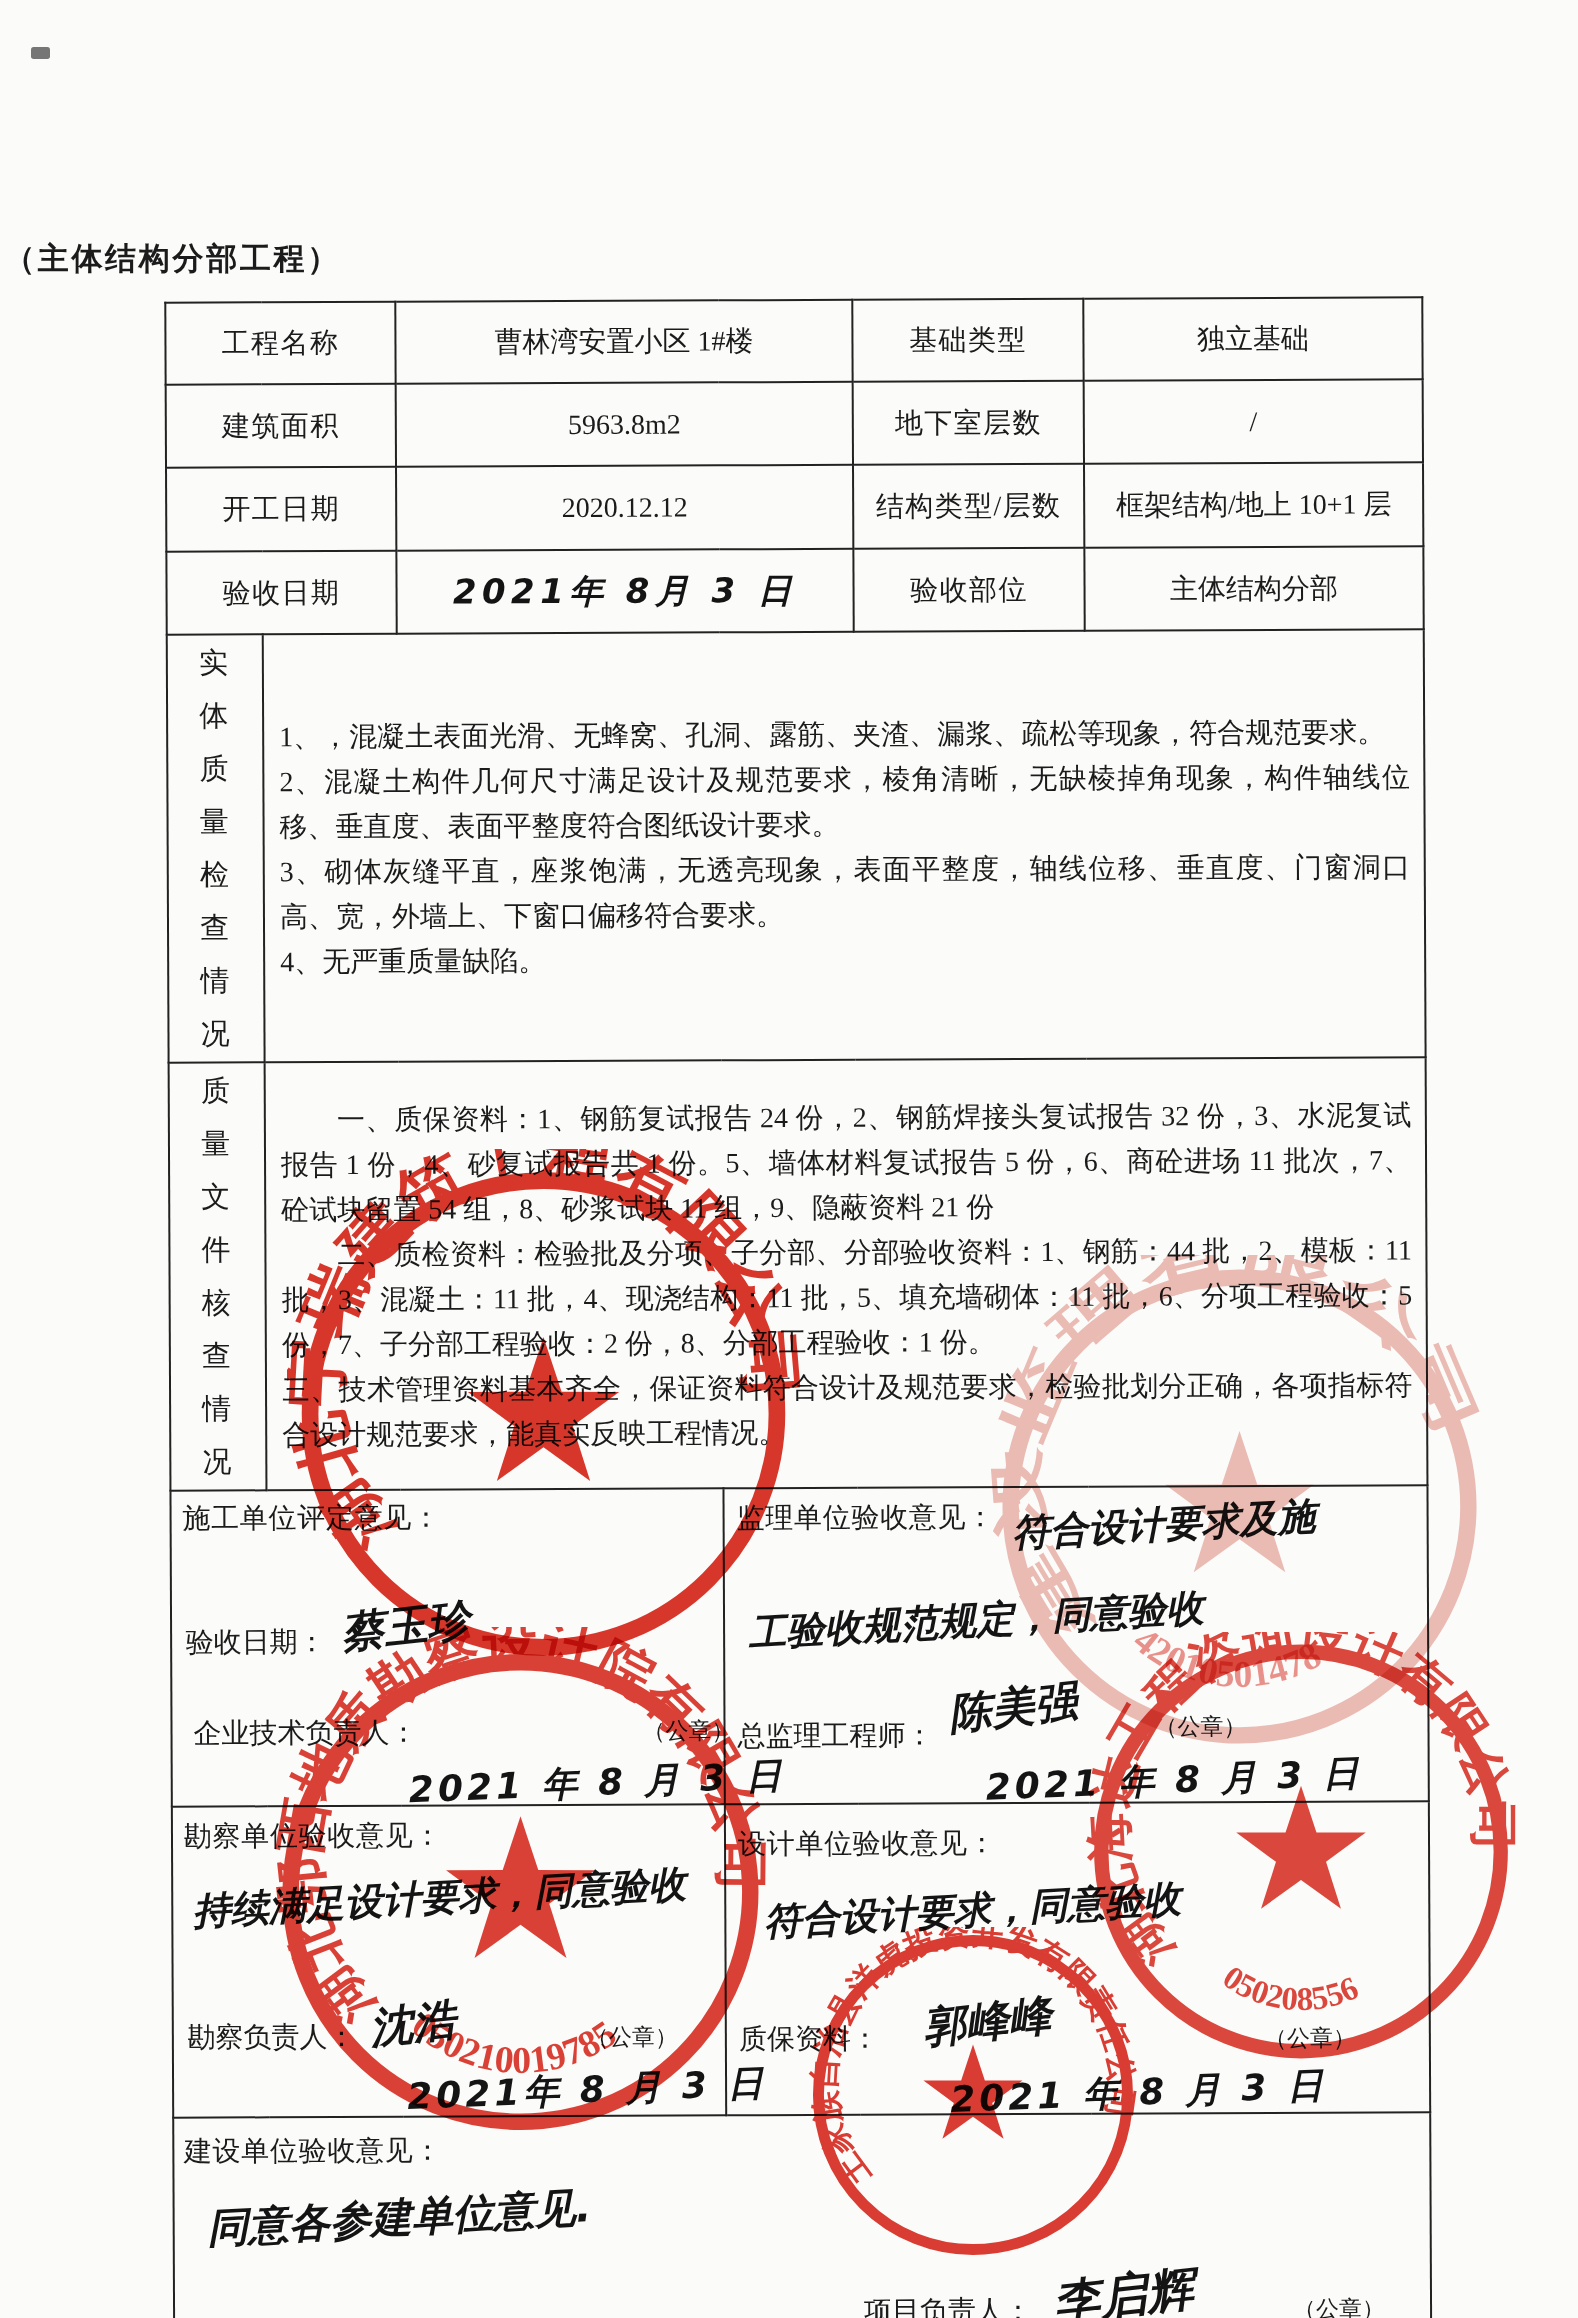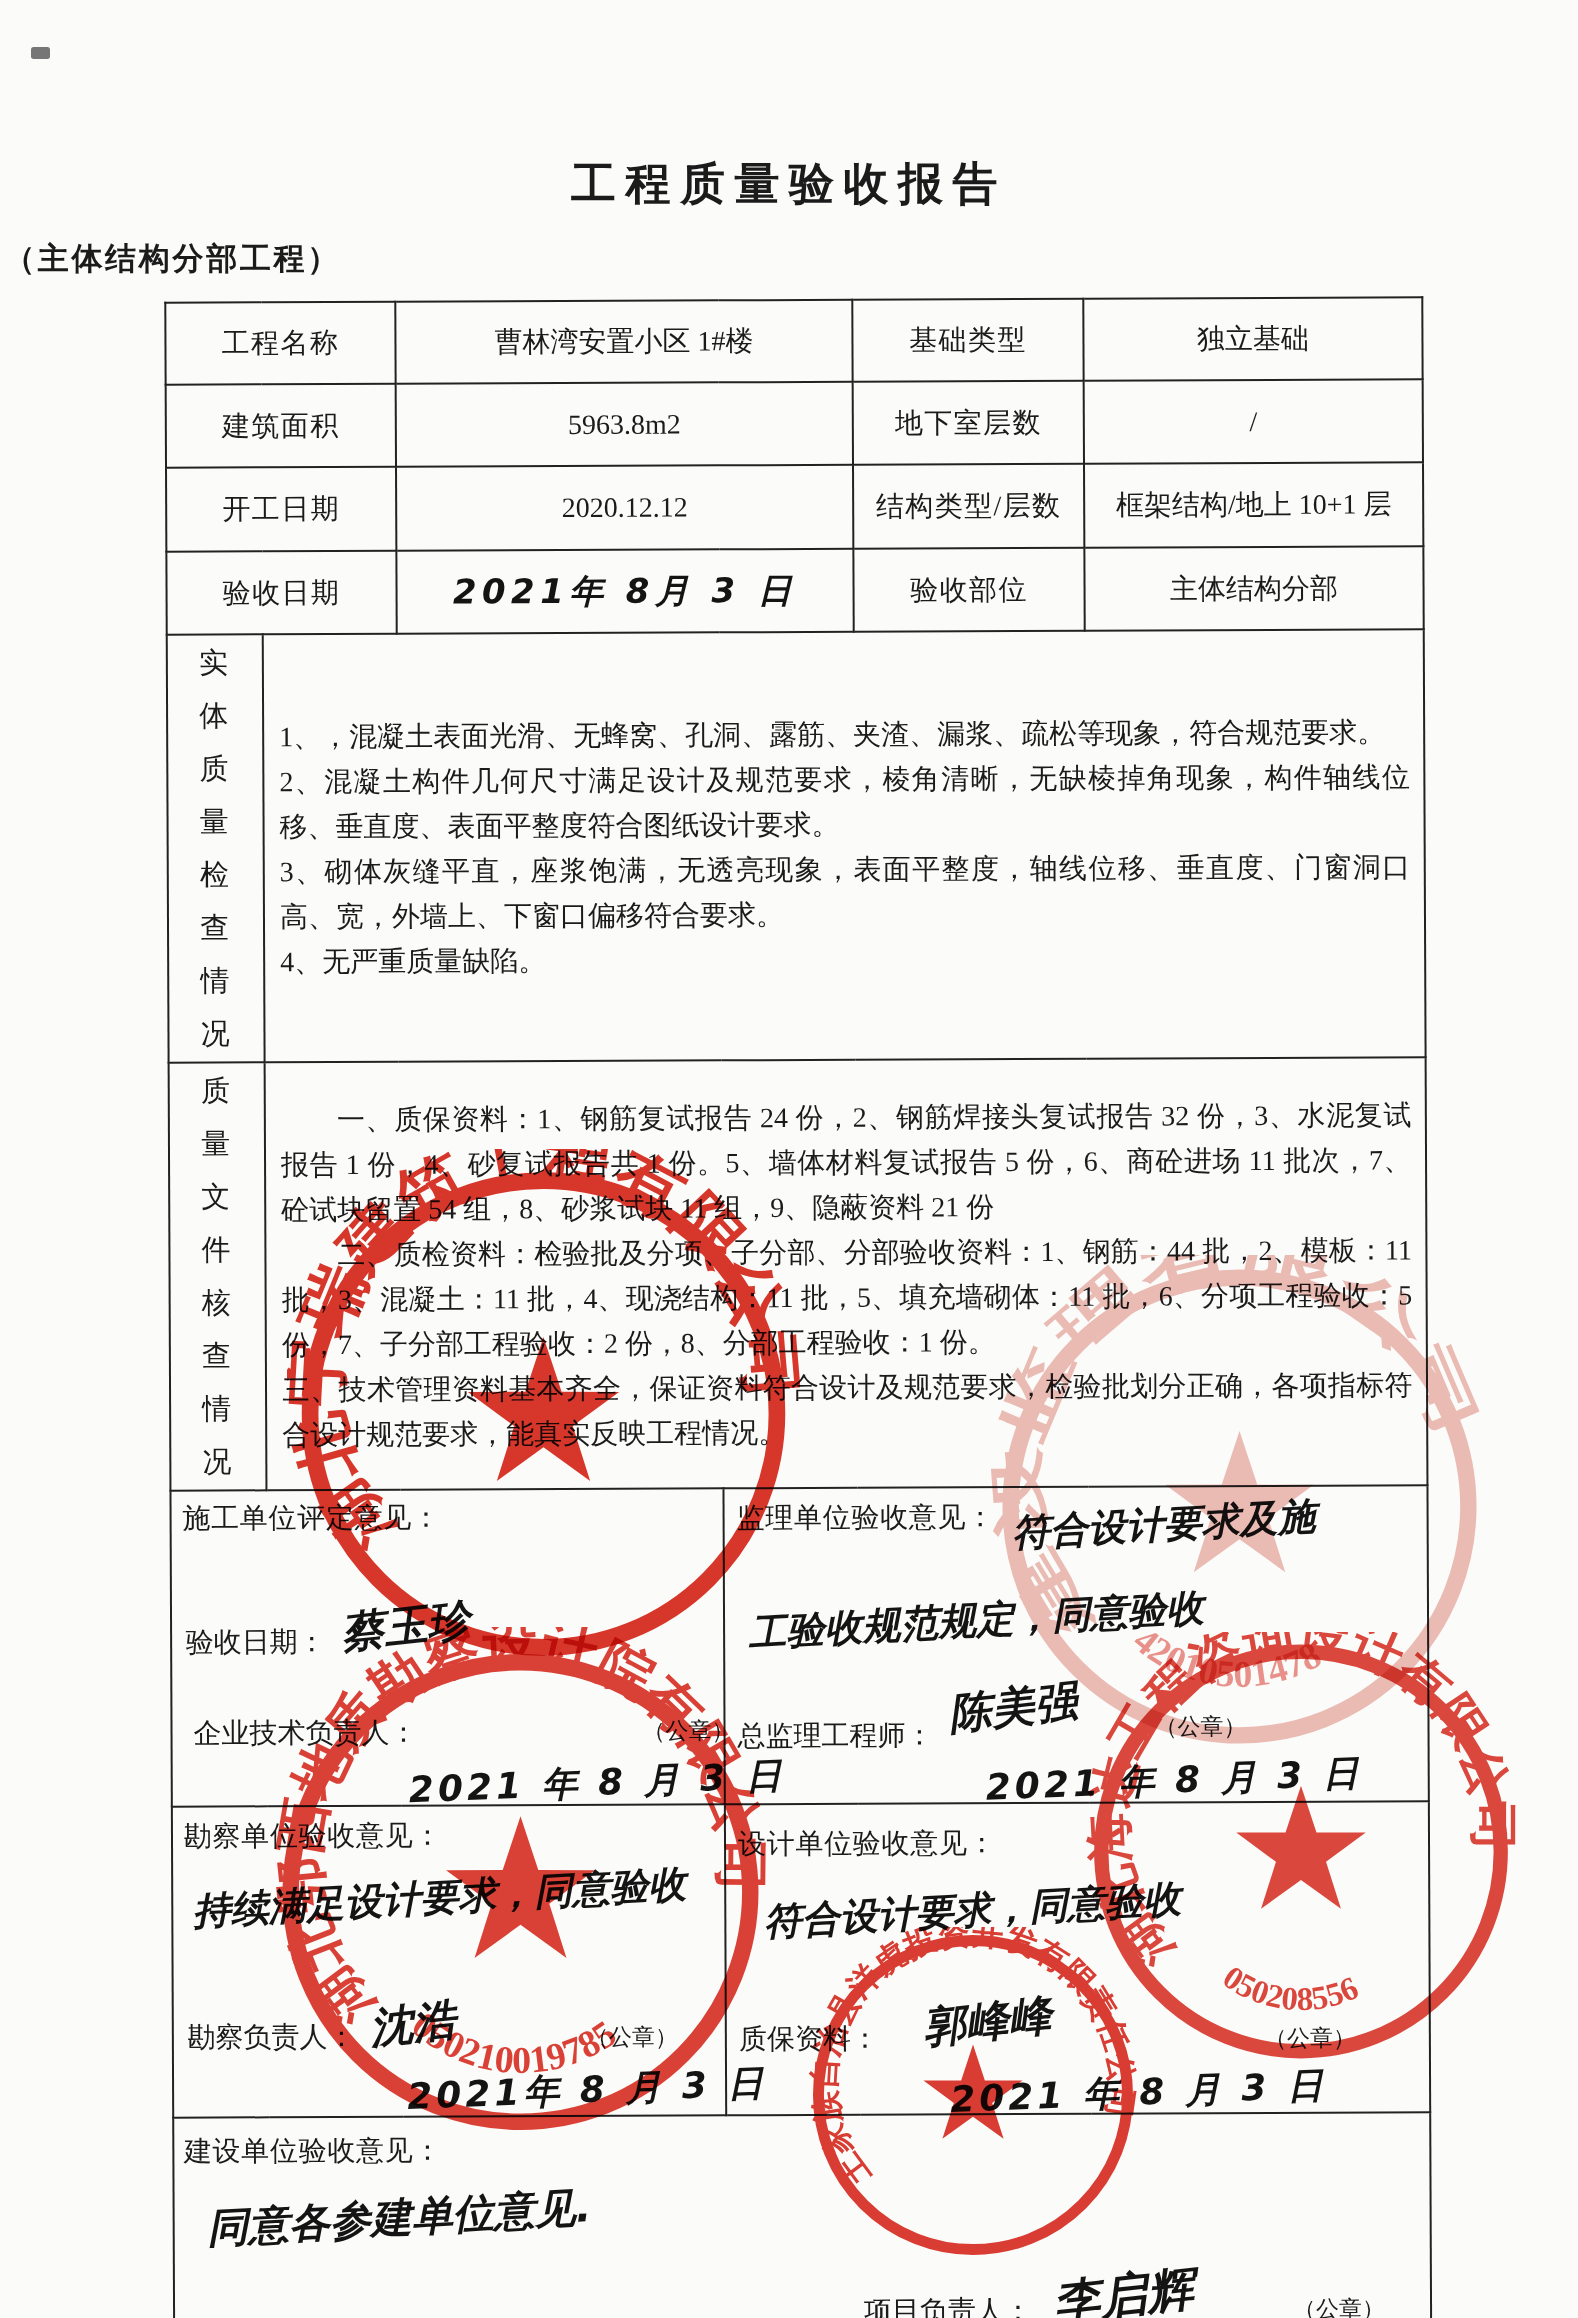--- a/index.html
+++ b/index.html
@@ -62,21 +62,20 @@
   .s4{left:1066px;top:1632px;width:470px;height:439px;opacity:.85;}
   .s5{left:799px;top:1927px;width:348px;height:336px;opacity:.9;}
 </style>
 </head>
 <body>
 
 <div class="sheet">
 
   <div class="smudge"></div>
 
-  <h1 class="page-title">工程质量验收报告</h1>
   <div class="page-subtitle">（主体结构分部工程）</div>
 
   <table class="main">
     <colgroup>
       <col style="width:96px">
         <col style="width:134px">
         <col style="width:323px">
       <col style="width:134px">
         <col style="width:231px">
         <col style="width:339px">

